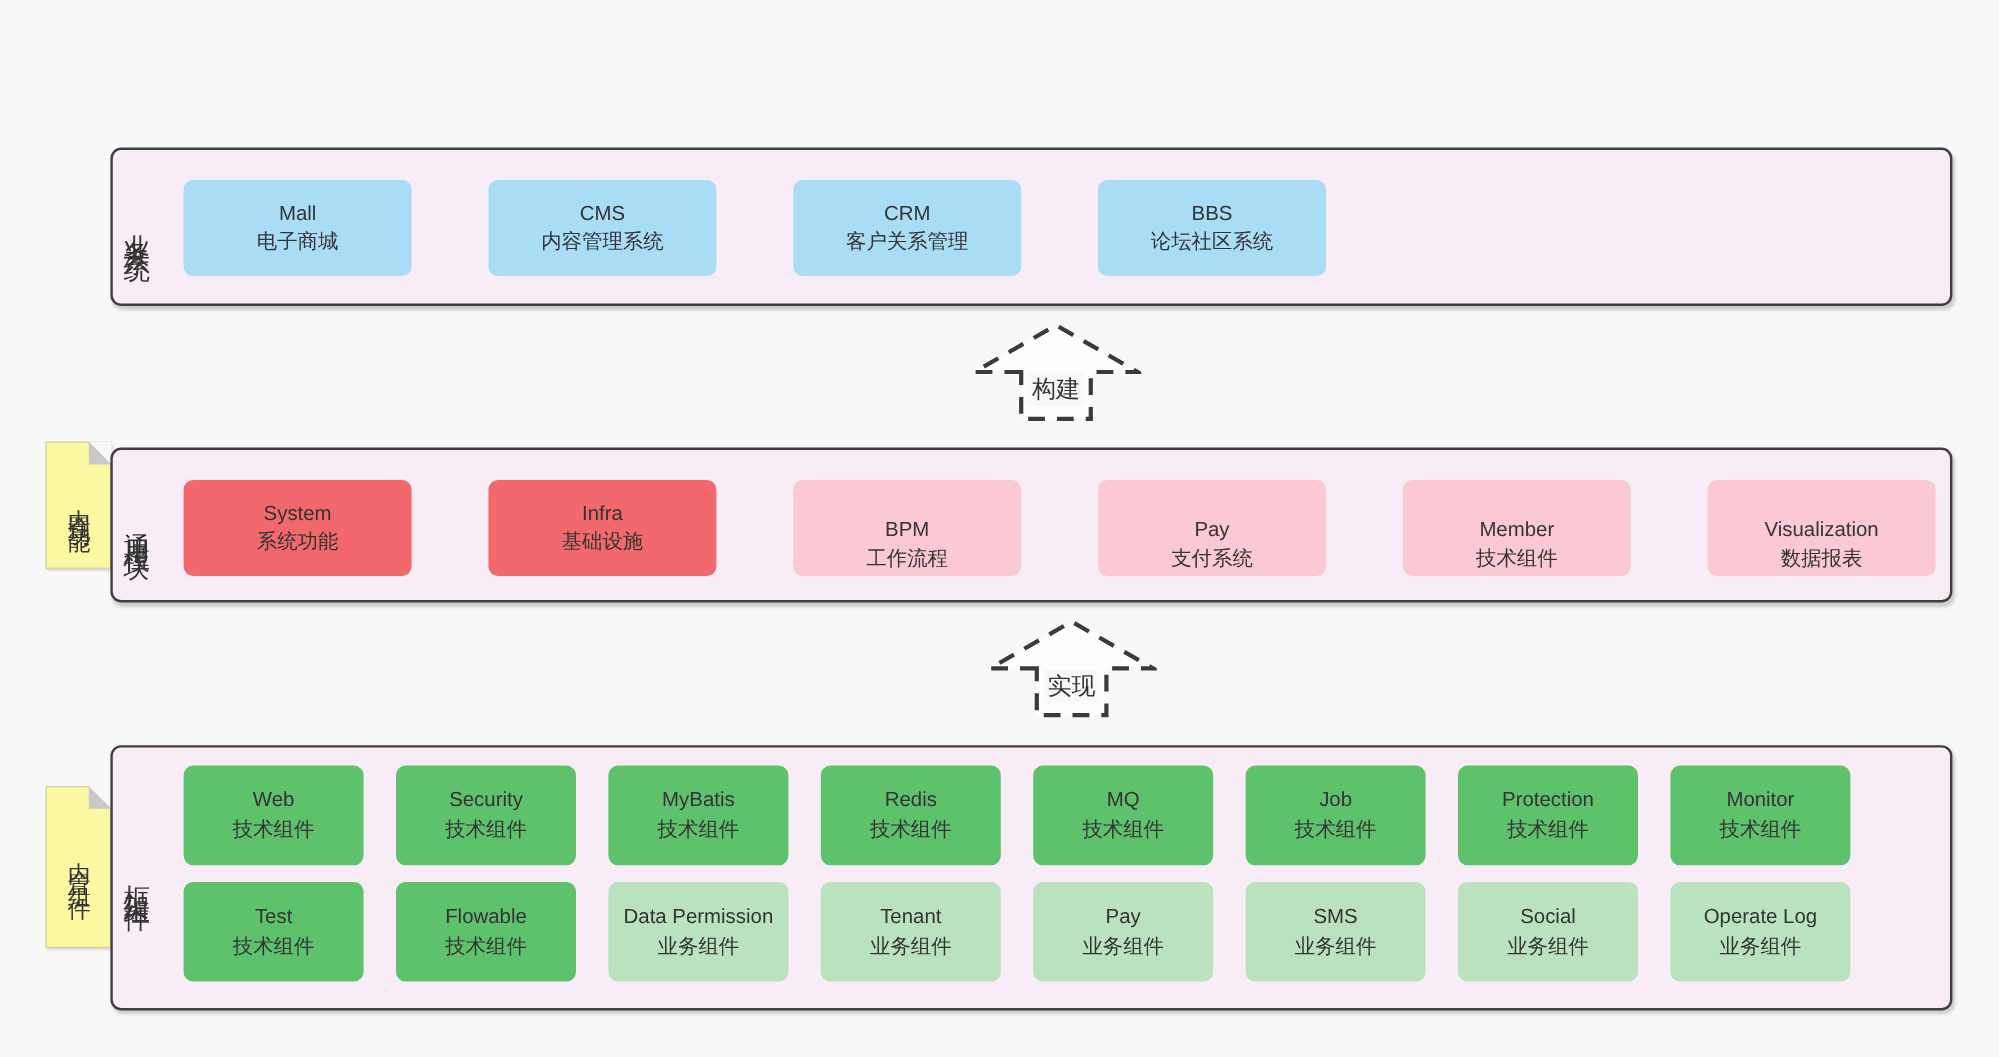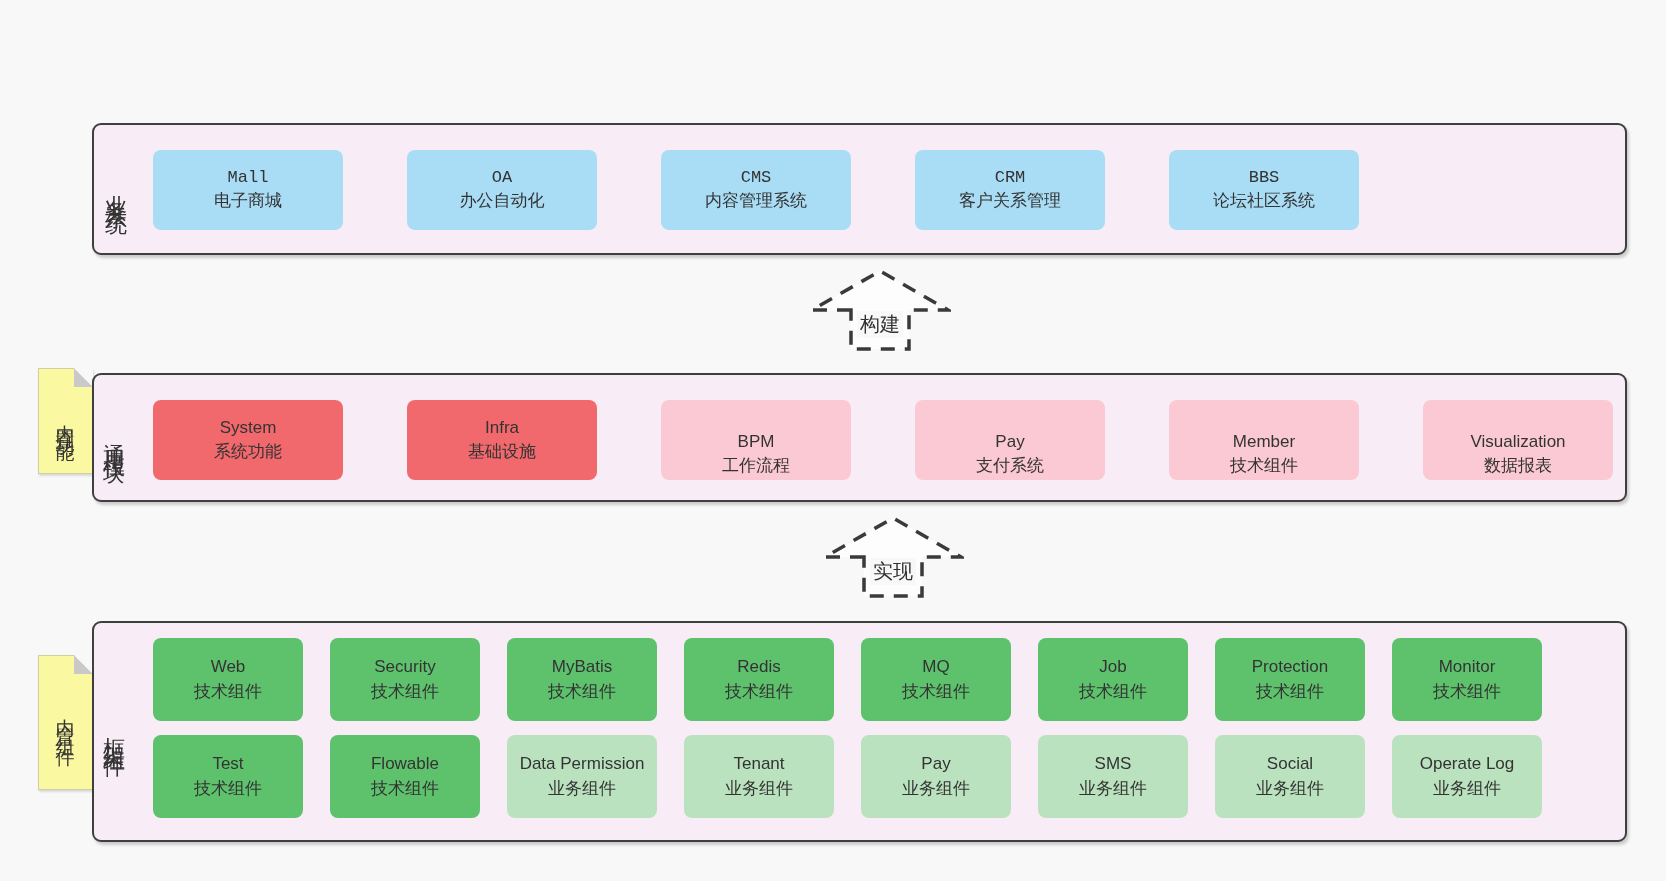--- a/index.html
+++ b/index.html
@@ -9,21 +9,21 @@
     font-family:"Liberation Sans","DejaVu Sans",sans-serif;
     color:var(--text,#333333);
   }
   .section{
     position:absolute;left:92px;width:1535px;box-sizing:border-box;
     background:var(--section-bg,#f8edf7);
     border:2px solid var(--section-border,#3f3f3f);
     border-radius:9px;
     box-shadow:2px 3px 3px rgba(0,0,0,0.18);
   }
-  #section-business{top:123px;height:132px;font-family:Liberation Mono, monospace;}
+  #section-business{top:123px;height:132px;}
   #section-modules{top:373px;height:129px;}
   #section-components{top:621px;height:221px;}
   .v-label{
     position:absolute;left:9px;top:50%;transform:translateY(-50%);
     writing-mode:vertical-rl;text-orientation:upright;
     font-size:22px;letter-spacing:6px;line-height:1;white-space:nowrap;
   }
   .box-row{position:absolute;left:59px;display:flex;}
   .row6{gap:64px;}
   .row8{gap:27px;}
@@ -75,24 +75,20 @@
 <body>
 
 <section class="section" id="section-business">
   <div class="v-label">业务系统</div>
   <div class="box-row row6">
     <div class="box blue">
       <span>Mall</span>
       <span>电子商城</span>
     </div>
     <div class="box blue">
-      <span>OA</span>
-      <span>办公自动化</span>
-    </div>
-    <div class="box blue">
       <span>CMS</span>
       <span>内容管理系统</span>
     </div>
     <div class="box blue">
       <span>CRM</span>
       <span>客户关系管理</span>
     </div>
     <div class="box blue">
       <span>BBS</span>
       <span>论坛社区系统</span>

